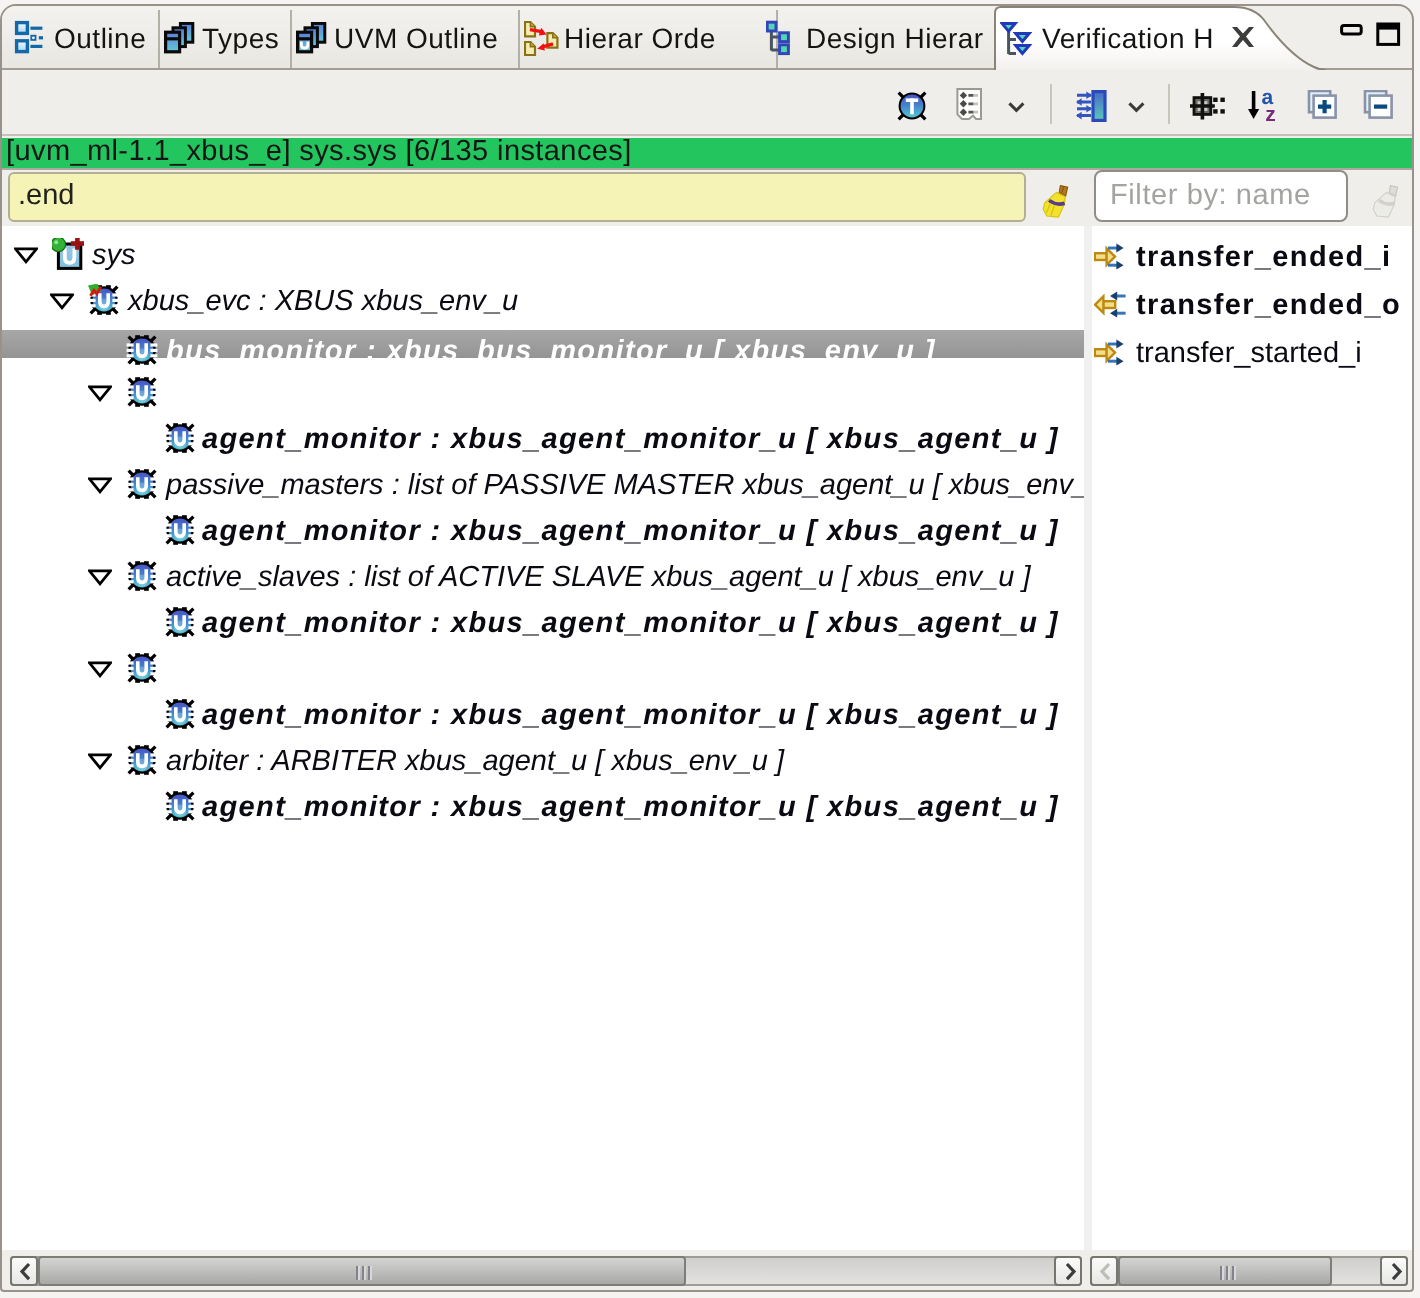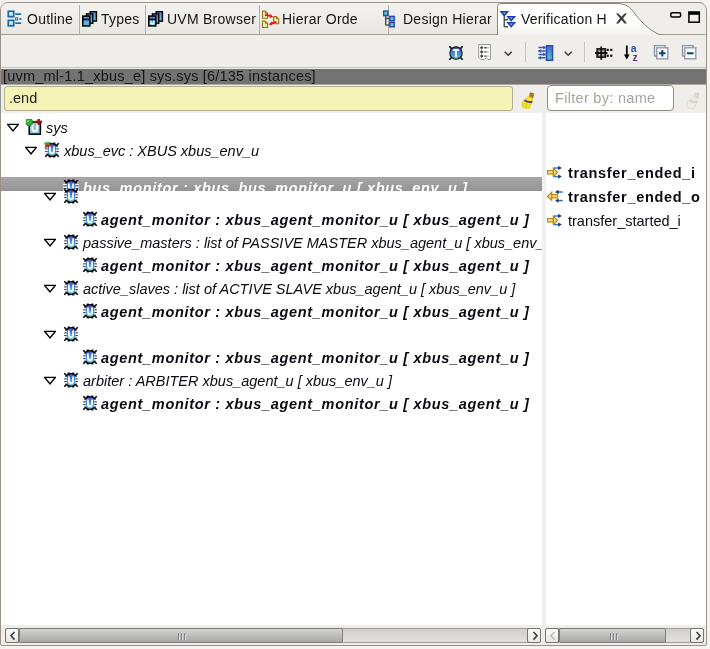--- a/index.html
+++ b/index.html
@@ -7,32 +7,32 @@
 body { position:relative; background:#f5f4f2; font-family:"Liberation Sans",sans-serif; overflow:hidden; }
 .abs { position:absolute; }
 .win { position:absolute; left:0; top:2px; width:707px; height:644px; border:1px solid #98928a; border-radius:8px 8px 2px 2px; background:#efeeea; }
 .tabfill { position:absolute; left:1px; top:3px; width:496px; height:31px; background:linear-gradient(#f3f2ef,#e9e7e2); border-top-left-radius:7px; }
 .tabsep { position:absolute; top:5px; width:1px; height:29px; background:#b5b0a6; }
 .tabkeyline { position:absolute; top:34px; height:1px; background:#a49e92; }
 .tabtext { position:absolute; top:11px; height:16px; line-height:16px; font-size:14px; letter-spacing:0.25px; color:#141412; white-space:nowrap; }
 .activetab { position:absolute; left:497px; top:2px; width:166px; height:33px; }
 .toolbar { position:absolute; left:1px; top:35px; width:705px; height:33px; background:#efeeeb; border-bottom:1px solid #c6c2b9; }
 .vsep { position:absolute; top:7px; width:1px; height:20px; background:#c9c5bc; }
-.labelrow { position:absolute; left:1px; top:69px; width:705px; height:16px; background:#737373; border-bottom:1px solid #aca89e; font-size:14.5px; letter-spacing:0.2px; color:#161616; line-height:15px; padding-left:2px; }
+.labelrow { position:absolute; left:1px; top:69px; width:705px; height:16px; background:#22c55e; border-bottom:1px solid #aca89e; font-size:14.5px; letter-spacing:0.2px; color:#161616; line-height:15px; padding-left:2px; }
 .inputrow { position:absolute; left:1px; top:86px; width:705px; height:27px; background:#efeeea; }
 .yellowinput { position:absolute; left:4px; top:86px; width:509px; height:25px; background:#f5f3b5; border:1px solid #b3af92; border-radius:3px; font-size:14.5px; color:#22221c; line-height:23px; padding-left:4px; }
 .filterinput { position:absolute; left:547px; top:85px; width:127px; height:26px; background:#ffffff; border:1px solid #8f8d86; border-radius:4px; font-size:14.5px; letter-spacing:0.3px; color:#a3a3a0; line-height:24px; padding-left:7px; }
 .treepanel { position:absolute; left:1px; top:113px; width:541px; height:512px; background:#ffffff; overflow:hidden;font-style:italic; }
 .rightpanel { position:absolute; left:546px; top:113px; width:160px; height:512px; background:#ffffff; overflow:hidden; }
 .sash { position:absolute; left:542px; top:113px; width:4px; height:512px; background:#f0f0ee; }
 .row { position:absolute; left:0; width:541px; height:23px; font-size:14.5px; color:#0a0a12; white-space:nowrap; }
 .row .txt { position:absolute; top:4px; height:16px; line-height:16px; }
 .selrow { background:linear-gradient(#a7a7a7,#949494); color:#ffffff; }
 .b { font-weight:bold; letter-spacing:0.68px; }
-.rrow { position:absolute; left:0; width:160px; height:23px; font-size:14.5px; color:#0a0a12; white-space:nowrap;margin-top:44px; }
+.rrow { position:absolute; left:0; width:160px; height:23px; font-size:14.5px; color:#0a0a12; white-space:nowrap; }
 .icon16 { position:absolute; width:16px; height:16px; }
 .sbtrack { position:absolute; top:628px; height:15px; background:linear-gradient(#d0cfcd,#e2e1df); border:1px solid #9d9c99; border-radius:2px; }
 .sbbtn { position:absolute; top:628px; width:14px; height:15px; background:linear-gradient(#fbfbfa,#e7e7e5); border:1px solid #76766f; border-radius:2px; }
 .sbthumb { position:absolute; top:628px; height:15px; background:linear-gradient(#d4d4d2,#a8a8a6); border:1px solid #7e7e78; border-radius:2px; }
 .grip { position:absolute; top:4px; width:1px; height:7px; background:#82828a; box-shadow:1px 0 0 #d8d8da; }
 </style>
 </head>
 <body>
 
 <svg width="0" height="0" style="position:absolute">
@@ -156,21 +156,21 @@
 </svg>
 <div class="tabtext" style="left:101px">Types</div>
 
 <svg class="abs" style="left:148px;top:11px" width="16" height="16">
   <rect x="8.2" y="0.7" width="6.2" height="9.4" fill="url(#wingrad)" stroke="#0a0a0a" stroke-width="1.5"></rect>
   <rect x="4.5" y="2.9" width="6.2" height="9.4" fill="url(#wingrad)" stroke="#0a0a0a" stroke-width="1.5"></rect>
   <rect x="0.8" y="5.1" width="7" height="9.8" fill="url(#wingrad)" stroke="#0a0a0a" stroke-width="1.6"></rect>
   <path d="M0.8,8.4 L7.8,8.4" stroke="#0a0a0a" stroke-width="1.6"></path>
   <path d="M2.7,9.8 L2.7,11.6 Q2.7,13 4.3,13 Q5.9,13 5.9,11.6 L5.9,9.8" fill="none" stroke="#ffffff" stroke-width="1.4"></path>
 </svg>
-<div class="tabtext" style="left:167px">UVM Browser</div>
+<div class="tabtext" style="left:167px">UVM Outline</div>
 
 <svg class="abs" style="left:262px;top:10px" width="18" height="18">
   <path d="M0.5,1 L3.2,1 L5.5,3.3 L5.5,8.2 L0.5,8.2 Z" fill="#f4ecb2" stroke="#8a7214" stroke-width="1.1"></path>
   <path d="M3.2,1 L3.2,3.3 L5.5,3.3" fill="#c8a83c" stroke="#8a7214" stroke-width="0.8"></path>
   <path d="M11.7,6.6 L14.4,6.6 L16.7,8.9 L16.7,13.8 L11.7,13.8 Z" fill="#f4ecb2" stroke="#8a7214" stroke-width="1.1"></path>
   <path d="M14.4,6.6 L14.4,8.9 L16.7,8.9" fill="#c8a83c" stroke="#8a7214" stroke-width="0.8"></path>
   <path d="M0.5,11 L3.2,11 L5.5,13.3 L5.5,17.5 L0.5,17.5 Z" fill="#f4ecb2" stroke="#8a7214" stroke-width="1.1"></path>
   <path d="M3.2,11 L3.2,13.3 L5.5,13.3" fill="#c8a83c" stroke="#8a7214" stroke-width="0.8"></path>
   <path d="M3,4.8 L8.8,5.8" stroke="#f50f0f" stroke-width="1.7"></path>
   <path d="M8.6,3.9 L11.3,7.2 L7.4,7.7 Z" fill="#f50f0f"></path>
@@ -299,21 +299,21 @@
   </div>
   <div class="row" style="top:26px">
     <svg class="abs" style="left:24px;top:7px" width="12" height="9">
         <use href="#triDown"></use>
       </svg>
     <svg class="icon16" style="left:43px;top:3px">
         <use href="#evcIcon"></use>
       </svg>
     <div class="txt" style="left:63px">xbus_evc : XBUS xbus_env_u</div>
   </div>
-  <div class="row selrow" style="top:64px;height:14px">
+  <div class="row selrow" style="top:52px;height:14px">
     <svg class="icon16" style="left:62px;top:2px">
         <use href="#chipU"></use>
       </svg>
     <div class="txt b" style="left:82px;top:3px">bus_monitor : xbus_bus_monitor_u [ xbus_env_u ]</div>
   </div>
   <div class="row" style="top:72px">
     <svg class="abs" style="left:43px;top:7px" width="12" height="9">
         <use href="#triDown"></use>
       </svg>
     <svg class="icon16" style="left:62px;top:3px">

